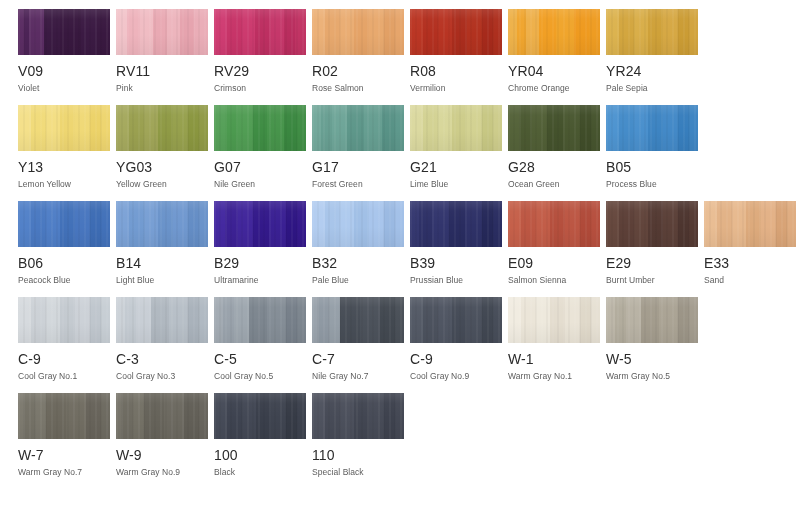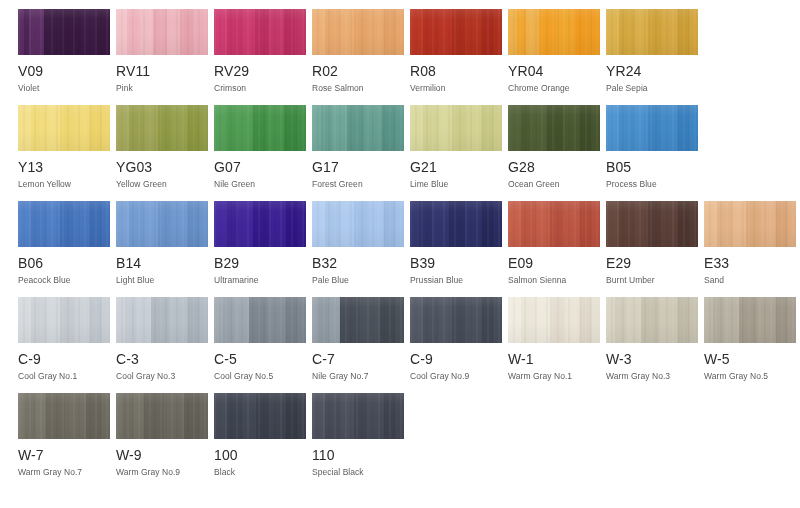--- a/index.html
+++ b/index.html
@@ -446,32 +446,20 @@
               <div class="band" style="left: 30%; width: 16%; background: rgb(238, 233, 221);"></div>
               <div class="band" style="left: 46%; width: 16%; background: rgb(228, 221, 207);"></div>
               <div class="band" style="left: 62%; width: 16%; background: rgb(234, 228, 215);"></div>
               <div class="band" style="left: 78%; width: 12%; background: rgb(223, 216, 201);"></div>
               <div class="band" style="left: 90%; width: 10%; background: rgb(230, 224, 211);"></div>
             </div>
             <div class="streaks"></div>
             <div class="sheen"></div>
           </div><span class="swatch-code">W-1</span><span class="swatch-name">Warm Gray No.1</span></div><div class="swatch-cell"><div class="swatch-chip">
             <div class="bands">
-              <div class="band" style="left: 0%; width: 10%; background: rgb(217, 212, 196);"></div>
-              <div class="band" style="left: 10%; width: 12%; background: rgb(208, 202, 185);"></div>
-              <div class="band" style="left: 22%; width: 16%; background: rgb(213, 208, 191);"></div>
-              <div class="band" style="left: 38%; width: 20%; background: rgb(198, 192, 174);"></div>
-              <div class="band" style="left: 58%; width: 20%; background: rgb(205, 199, 182);"></div>
-              <div class="band" style="left: 78%; width: 12%; background: rgb(191, 185, 167);"></div>
-              <div class="band" style="left: 90%; width: 10%; background: rgb(198, 192, 175);"></div>
-            </div>
-            <div class="streaks"></div>
-            <div class="sheen"></div>
-          </div><span class="swatch-code">W-3</span><span class="swatch-name">Warm Gray No.3</span></div><div class="swatch-cell"><div class="swatch-chip">
-            <div class="bands">
               <div class="band" style="left: 0%; width: 10%; background: rgb(189, 183, 169);"></div>
               <div class="band" style="left: 10%; width: 12%; background: rgb(178, 172, 157);"></div>
               <div class="band" style="left: 22%; width: 16%; background: rgb(184, 178, 164);"></div>
               <div class="band" style="left: 38%; width: 20%; background: rgb(163, 156, 141);"></div>
               <div class="band" style="left: 58%; width: 20%; background: rgb(170, 163, 148);"></div>
               <div class="band" style="left: 78%; width: 12%; background: rgb(155, 148, 134);"></div>
               <div class="band" style="left: 90%; width: 10%; background: rgb(163, 156, 142);"></div>
             </div>
             <div class="streaks"></div>
             <div class="sheen"></div>

